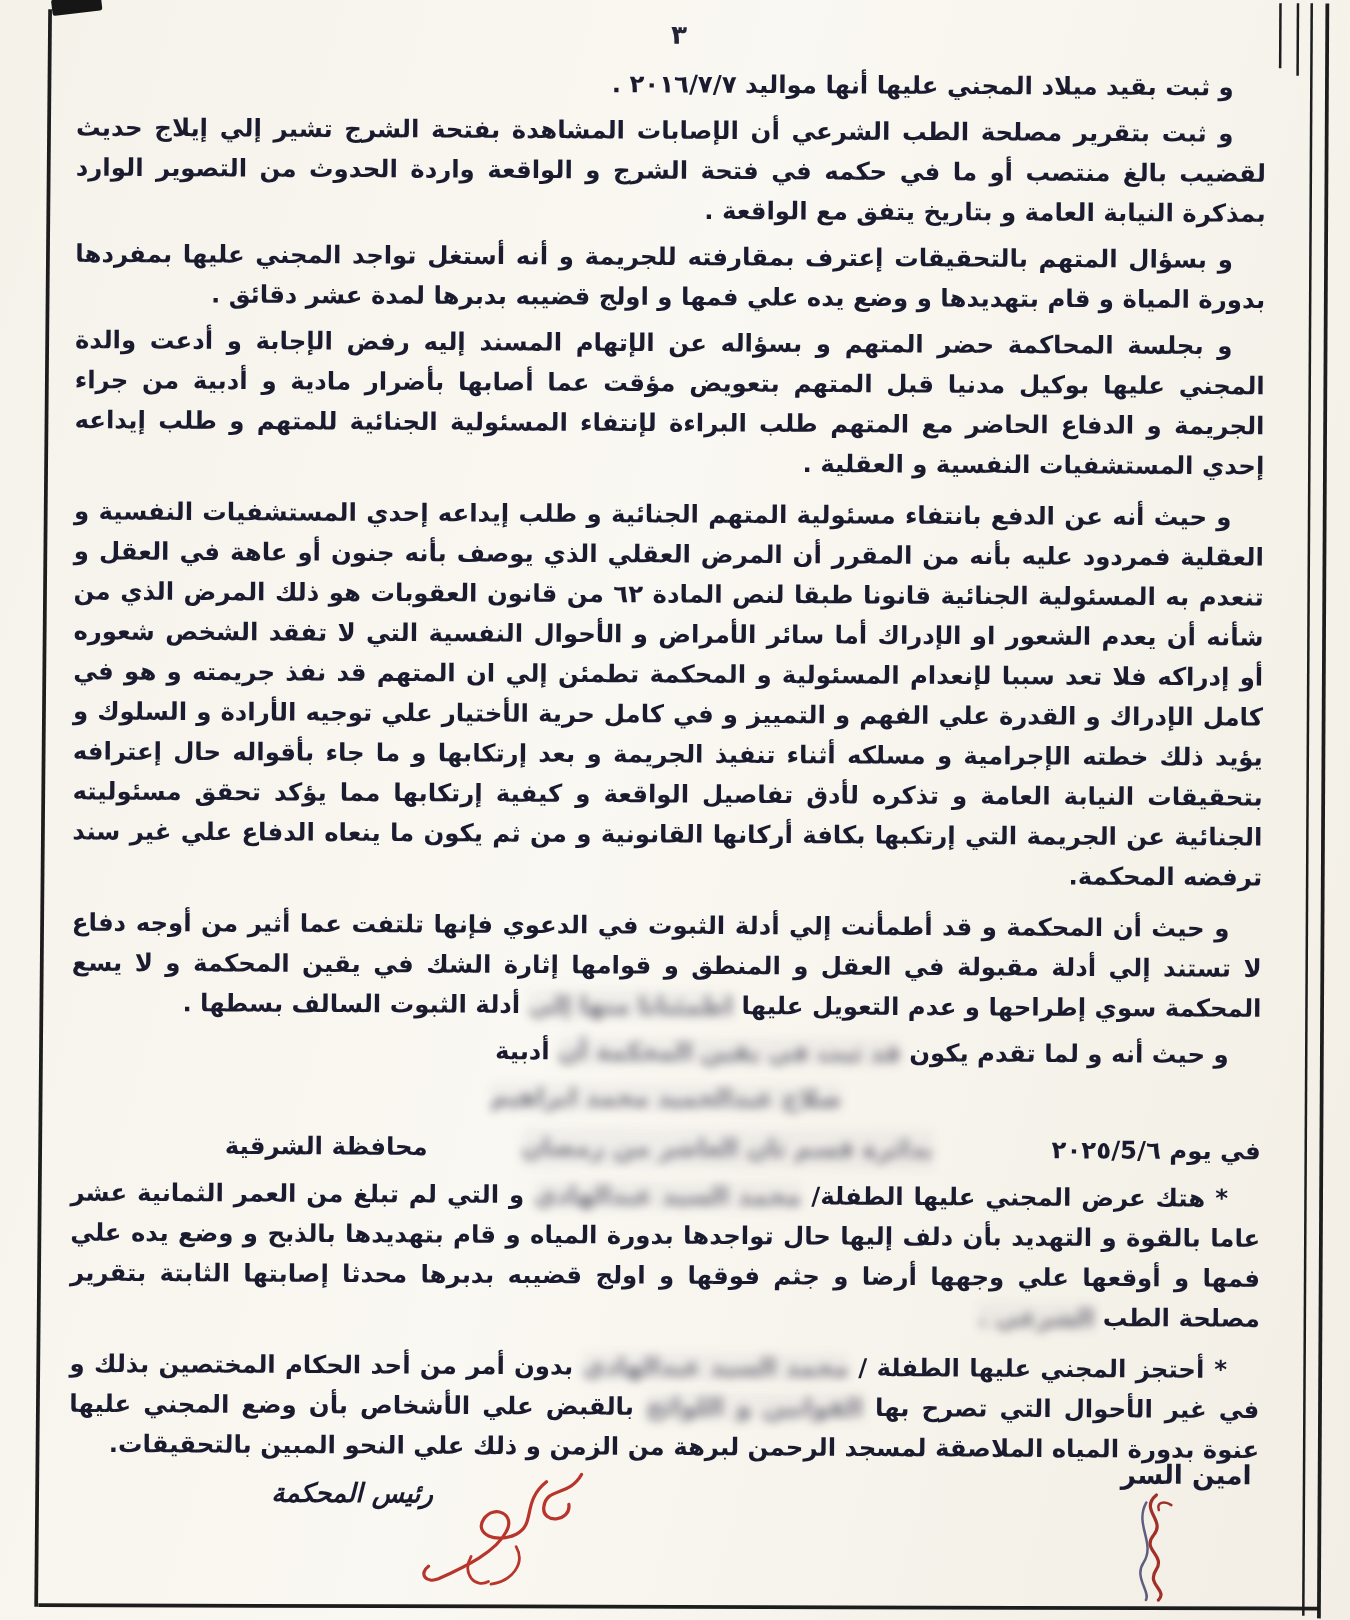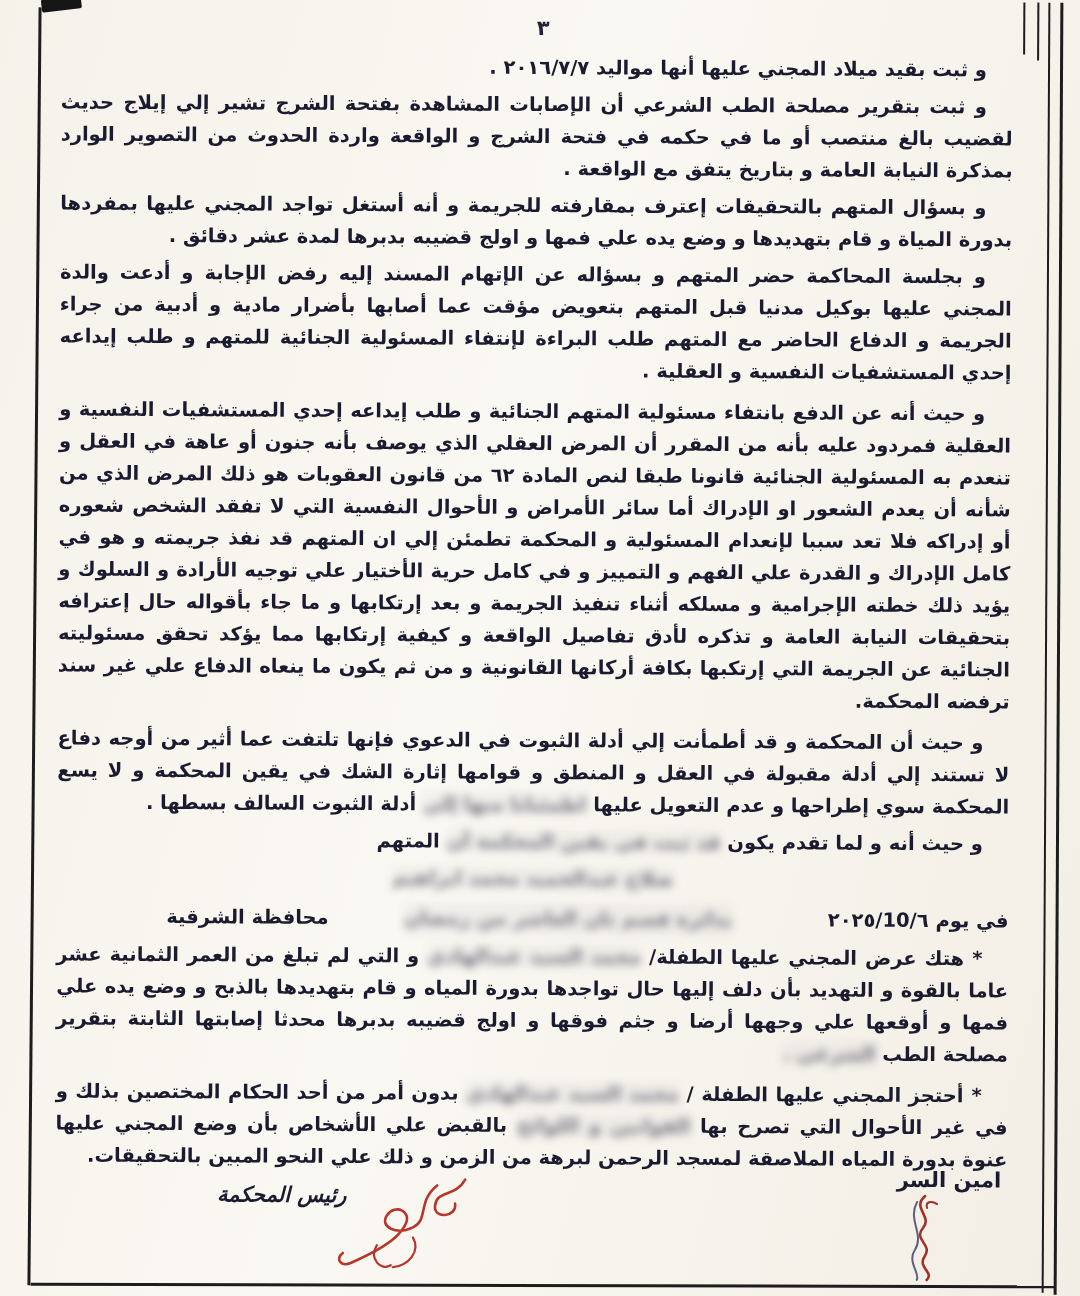--- a/index.html
+++ b/index.html
@@ -89,26 +89,26 @@
       <p>و ثبت بتقرير مصلحة الطب الشرعي أن الإصابات المشاهدة بفتحة الشرج تشير إلي إيلاج حديث لقضيب بالغ منتصب أو ما في حكمه في فتحة الشرج و الواقعة واردة الحدوث من التصوير الوارد بمذكرة النيابة العامة و بتاريخ يتفق مع الواقعة .</p>
 
       <p>و بسؤال المتهم بالتحقيقات إعترف بمقارفته للجريمة و أنه أستغل تواجد المجني عليها بمفردها بدورة المياة و قام بتهديدها و وضع يده علي فمها و اولج قضيبه بدبرها لمدة عشر دقائق .</p>
 
       <p>و بجلسة المحاكمة حضر المتهم و بسؤاله عن الإتهام المسند إليه رفض الإجابة و أدعت والدة المجني عليها بوكيل مدنيا قبل المتهم بتعويض مؤقت عما أصابها بأضرار مادية و أدبية من جراء الجريمة و الدفاع الحاضر مع المتهم طلب البراءة لإنتفاء المسئولية الجنائية للمتهم و طلب إيداعه إحدي المستشفيات النفسية و العقلية .</p>
 
       <p class="gap-before">و حيث أنه عن الدفع بانتفاء مسئولية المتهم الجنائية و طلب إيداعه إحدي المستشفيات النفسية و العقلية فمردود عليه بأنه من المقرر أن المرض العقلي الذي يوصف بأنه جنون أو عاهة في العقل و تنعدم به المسئولية الجنائية قانونا طبقا لنص المادة ٦٢ من قانون العقوبات هو ذلك المرض الذي من شأنه أن يعدم الشعور او الإدراك أما سائر الأمراض و الأحوال النفسية التي لا تفقد الشخص شعوره أو إدراكه فلا تعد سببا لإنعدام المسئولية و المحكمة تطمئن إلي ان المتهم قد نفذ جريمته و هو في كامل الإدراك و القدرة علي الفهم و التمييز و في كامل حرية الأختيار علي توجيه الأرادة و السلوك و يؤيد ذلك خطته الإجرامية و مسلكه أثناء تنفيذ الجريمة و بعد إرتكابها و ما جاء بأقواله حال إعترافه بتحقيقات النيابة العامة و تذكره لأدق تفاصيل الواقعة و كيفية إرتكابها مما يؤكد تحقق مسئوليته الجنائية عن الجريمة التي إرتكبها بكافة أركانها القانونية و من ثم يكون ما ينعاه الدفاع علي غير سند ترفضه المحكمة.</p>
 
       <p class="gap-before"><span>و حيث أن المحكمة و قد أطمأنت إلي أدلة الثبوت في الدعوي فإنها تلتفت عما أثير من أوجه دفاع لا تستند إلي أدلة مقبولة في العقل و المنطق و قوامها إثارة الشك في يقين المحكمة و لا يسع المحكمة سوي إطراحها و عدم التعويل عليها</span> <span class="redacted">اطمئنانا منها إلي</span> <span>أدلة الثبوت السالف بسطها .</span></p>
 
-      <p><span>و حيث أنه و لما تقدم يكون</span> <span class="redacted">قد ثبت في يقين المحكمة أن</span> <span>المتهم</span></p>
+      <p><span>و حيث أنه و لما تقدم يكون</span> <span class="redacted">قد ثبت في يقين المحكمة أن</span> <span>أدبية</span></p>
 
       <p class="name-line"><span class="redacted">صلاح عبدالحميد محمد ابراهيم</span></p>
 
       <div class="date-line">
-        <span class="seg-date">في يوم ٢٠٢٥/10/٦</span>
+        <span class="seg-date">في يوم ٢٠٢٥/5/٦</span>
         <span class="seg-place redacted">بدائرة قسم ثان العاشر من رمضان</span>
         <span class="seg-gov">محافظة الشرقية</span>
       </div>
 
       <p><span class="bullet">*</span><span>هتك عرض المجني عليها الطفلة/</span> <span class="redacted">محمد السيد عبدالهادي</span> <span>و التي لم تبلغ من العمر الثمانية عشر عاما بالقوة و التهديد بأن دلف إليها حال تواجدها بدورة المياه و قام بتهديدها بالذبح و وضع يده علي فمها و أوقعها علي وجهها أرضا و جثم فوقها و اولج قضيبه بدبرها محدثا إصابتها الثابتة بتقرير مصلحة الطب</span> <span class="redacted">الشرعي .</span></p>
 
       <p class="gap-before"><span class="bullet">*</span><span>أحتجز المجني عليها الطفلة /</span> <span class="redacted">محمد السيد عبدالهادي</span> <span>بدون أمر من أحد الحكام المختصين بذلك و في غير الأحوال التي تصرح بها</span> <span class="redacted">القوانين و اللوائح</span> <span>بالقبض علي الأشخاص بأن وضع المجني عليها عنوة بدورة المياه الملاصقة لمسجد الرحمن لبرهة من الزمن و ذلك علي النحو المبين بالتحقيقات.</span></p>
 
     </div>
 

